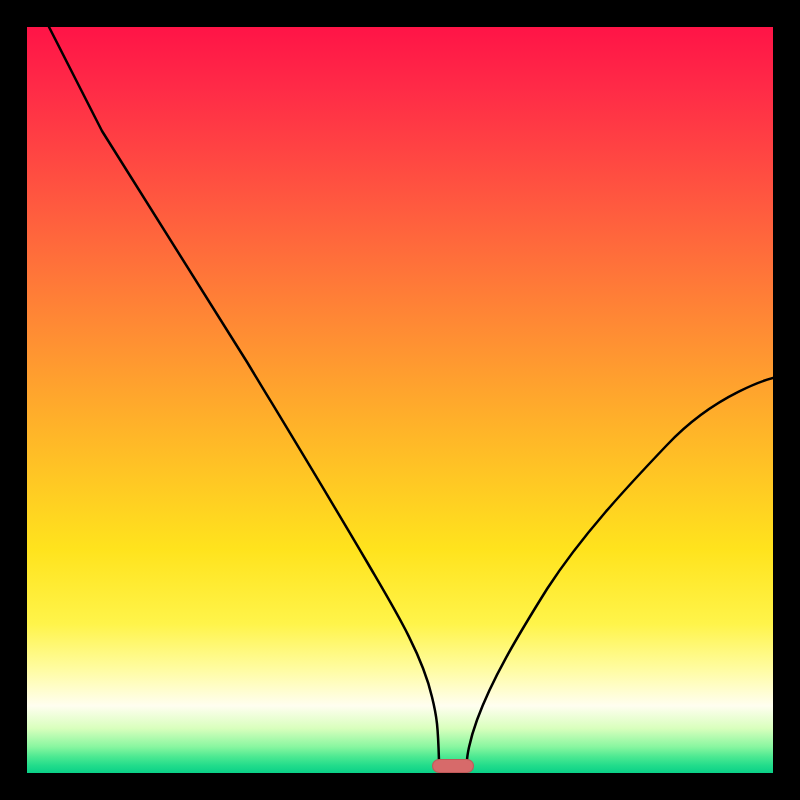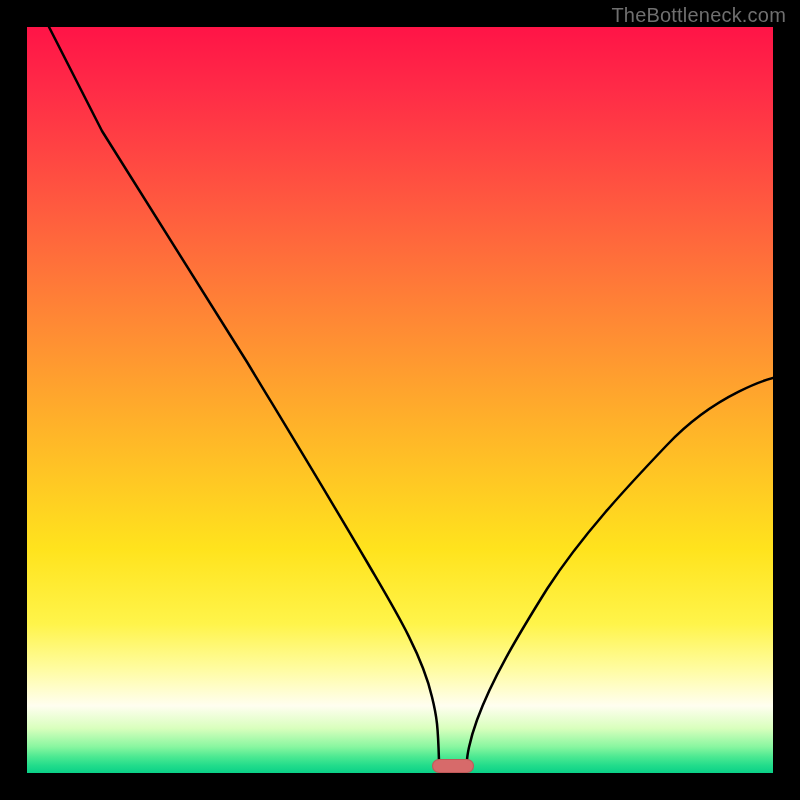--- a/index.html
+++ b/index.html
@@ -81,21 +81,20 @@
     transform: translate(-50%, -50%);
     
     box-shadow: inset 0 0 0 1px rgba(120,40,40,0.25);
   }
 </style>
 </head>
 <body>
 
 <div class="frame">
 
-  <div class="watermark">TheBottleneck.com</div>
 
   <div class="plot-area">
 
     <div class="gradient-bg"></div>
 
     <svg class="curve-layer" viewBox="0 0 746 746" preserveAspectRatio="none">
       <path d="M 22 0 L 75 104 C 120 175 170 255 220 335 C 255 393 290 450 340 535 C 365 578 395 626 405 670 C 410 690 411 700 412 734 L 440 734 C 440 730 442 715 450 693 C 465 652 490 610 520 562 C 555 508 600 460 640 418 C 690 365 746 351 746 351" fill="none" stroke="#000000" stroke-width="2.5" stroke-linecap="round" stroke-linejoin="round"></path>
     </svg>
 
     <div class="marker-pill" style="left: 426px; top: 739px; background: rgb(215, 106, 106);"></div>

